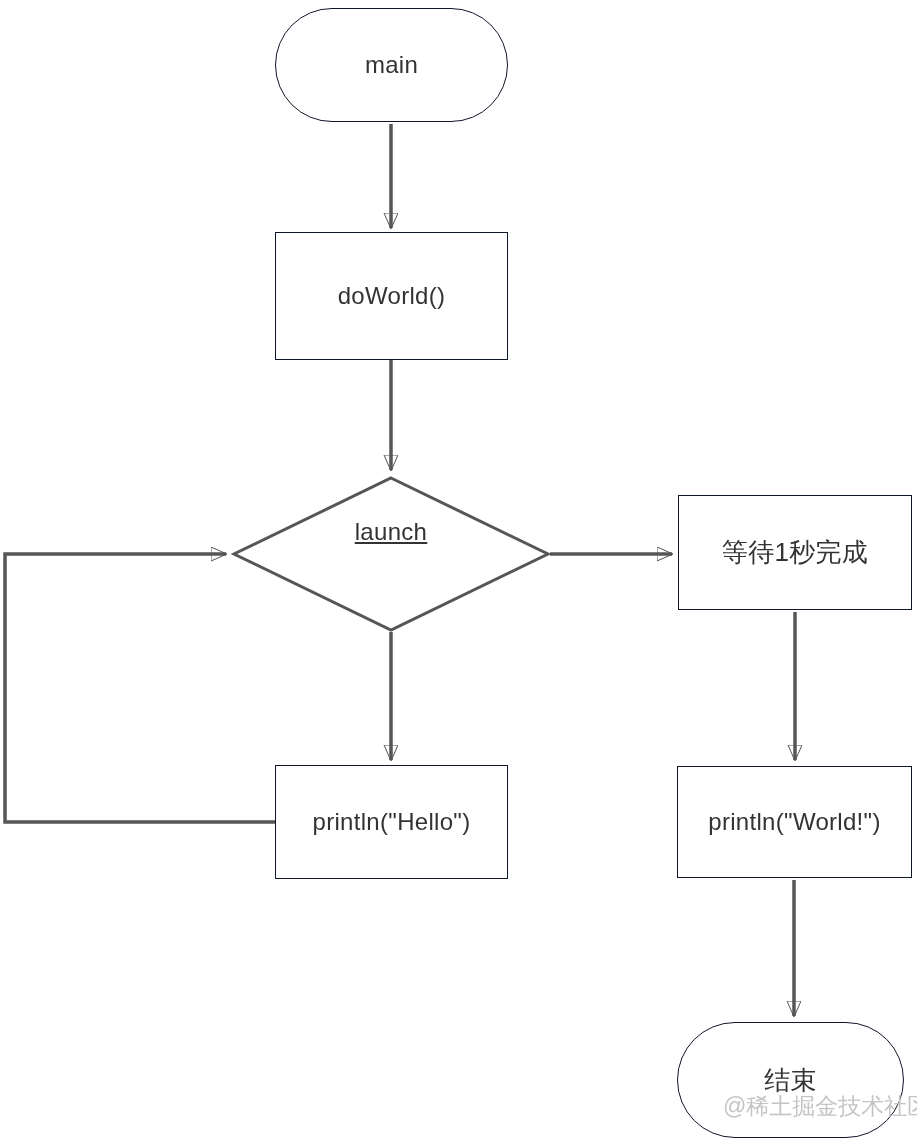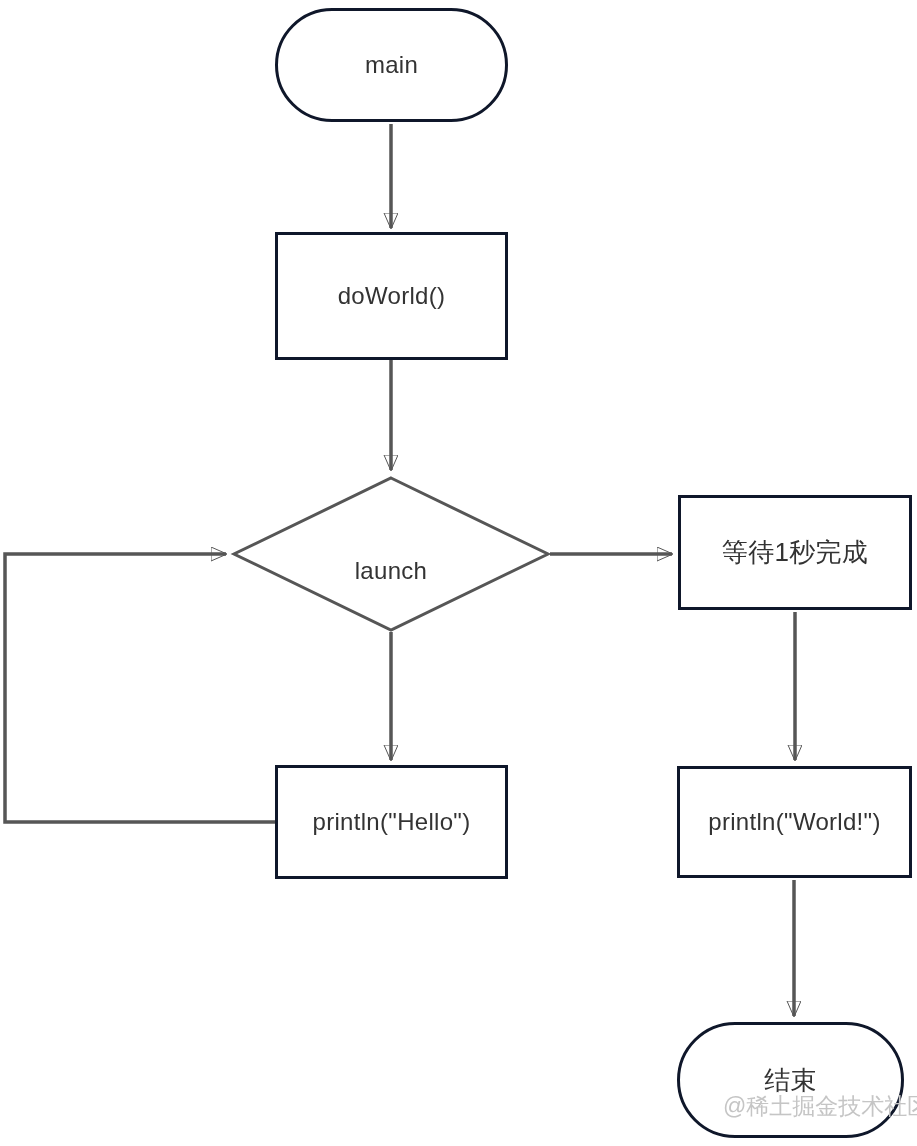--- a/index.html
+++ b/index.html
@@ -26,30 +26,30 @@
   .node {
     position: absolute;
     display: flex;
     align-items: center;
     justify-content: center;
     text-align: center;
     font-size: 24px;
     letter-spacing: 0.3px;
     box-sizing: border-box;
     background: #ffffff;
-    border: 3px solid #0f172a;
+    border: 1px solid #0f172a;
   }
   .terminator { border-radius: 60px; }
   .decision-label {
     border: none;
     background: transparent;
   }
   .node-main       { left: 275px; top: 8px;    width: 233px; height: 114px; }
   .node-doworld    { left: 275px; top: 232px;  width: 233px; height: 128px; }
-  .node-launch     { left: 234px; top: 495px;  width: 314px; height: 152px; }
+  .node-launch     { left: 234px; top: 456px;  width: 314px; height: 152px; text-decoration: underline; }
   .node-wait       { left: 678px; top: 495px;  width: 234px; height: 115px; font-size: 26px; }
   .node-printhello { left: 275px; top: 765px;  width: 233px; height: 114px; }
   .node-printworld { left: 677px; top: 766px;  width: 235px; height: 112px; }
   .node-end        { left: 677px; top: 1022px; width: 227px; height: 116px; font-size: 26px; }
   .watermark {
     position: absolute;
     left: 723px; top: 1091px;
     font-size: 23px;
     color: #c5c5c5;
     white-space: nowrap;

